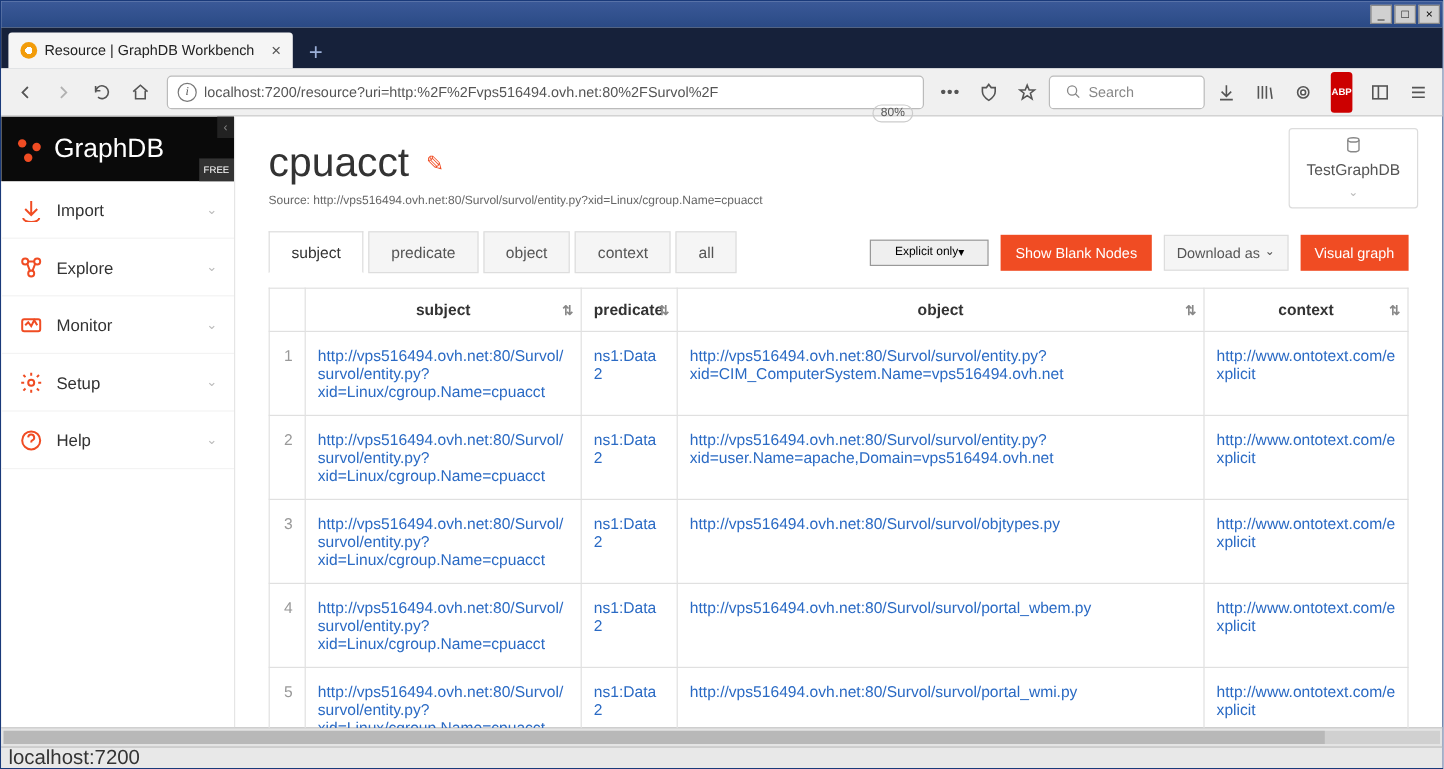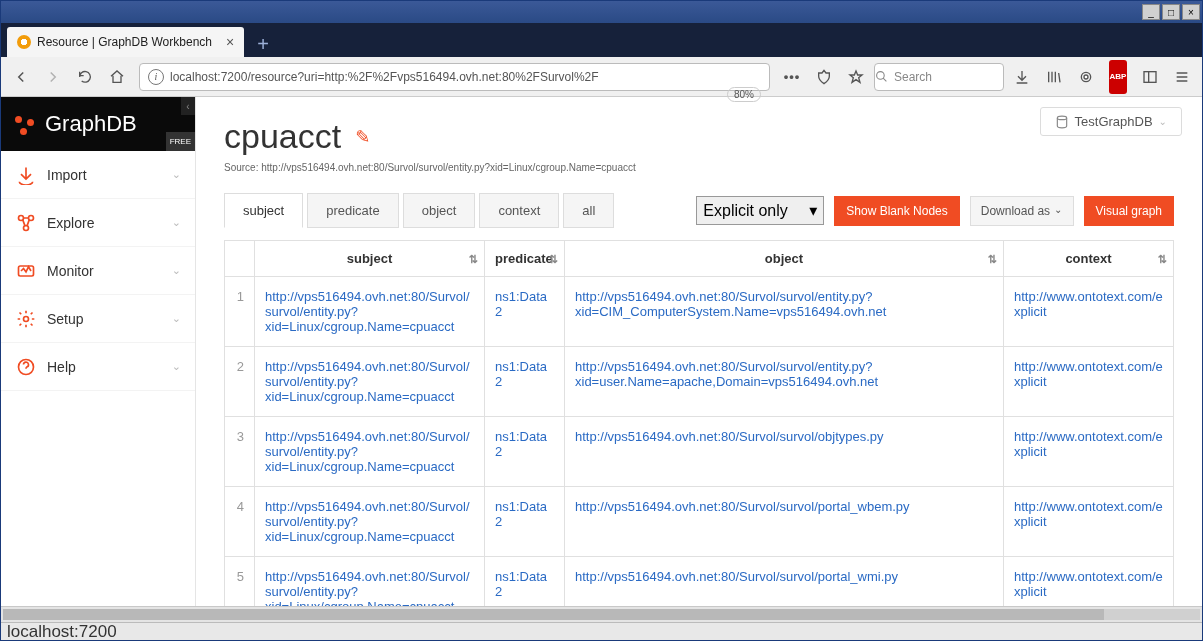--- a/index.html
+++ b/index.html
@@ -17,48 +17,48 @@
 .tab .close { margin-left: 14px; font-size: 14px; color: #555; cursor: pointer; }
 .newtab { width: 26px; height: 26px; color: #9cb0d8; display: flex; align-items: center; justify-content: center; font-size: 20px; margin-left: 6px; cursor: pointer; }
 
 
 .toolbar { height: 40px; background: #f0f0f0; display: flex; align-items: center; padding: 0 6px; border-bottom: 1px solid #ccc; gap: 4px; }
 .toolbtn { width: 28px; height: 28px; display: flex; align-items: center; justify-content: center; color: #444; cursor: pointer; border-radius: 3px; }
 .toolbtn svg { stroke: #555; fill: none; stroke-width: 2; }
 .urlbar { flex: 1; height: 28px; border: 1px solid #bbb; border-radius: 4px; background: #fff; display: flex; align-items: center; padding: 0 8px; font-size: 12px; color: #555; margin: 0 4px; }
 .urlbar .info { width: 16px; height: 16px; border: 1px solid #777; border-radius: 50%; display: flex; align-items: center; justify-content: center; font-size: 10px; margin-right: 6px; font-style: italic; font-family: serif; }
 .zoom { margin-left: auto; border: 1px solid #ccc; border-radius: 8px; padding: 1px 6px; font-size: 10px; margin-top: 36px; }
-.searchbar { width: 130px; height: 28px; border: 1px solid #bbb; border-radius: 4px; background: #fff; display: flex; align-items: center; padding: 0 0; color: #888; font-size: 12px; }
+.searchbar { width: 130px; height: 28px; border: 1px solid #bbb; border-radius: 4px; background: #fff; display: flex; align-items: center; padding: 0 13px; color: #888; font-size: 12px; }
 .abp { width: 18px; height: 34px; background: #c00; color: #fff; font-size: 8px; font-weight: bold; display: flex; align-items: center; justify-content: center; border-radius: 3px; }
 
 
 .appbody { flex: 1; display: flex; overflow: hidden; position: relative; }
 .sidebar { width: 195px; background: #fff; border-right: 1px solid #e5e5e5; position: relative; }
 .logo { background: #0a0a0a; color: #fff; height: 54px; display: flex; align-items: center; padding-left: 12px; font-size: 22px; font-weight: 400; position: relative; }
 .logo-dots { position: relative; width: 26px; height: 26px; margin-right: 6px; }
 .logo-dots::before { content: ''; position: absolute; width: 7px; height: 7px; background: #f04c23; border-radius: 50%; top: 5px; left: 2px; box-shadow: 12px 3px 0 #f04c23, 5px 12px 0 #f04c23; }
 .logo-free { position: absolute; right: 0; bottom: 0; background: #333; color: #fff; font-size: 8px; padding: 5px 4px; }
 .sidebar-collapse { position:absolute; top:0; right:0; width:14px; height:18px; background:#222; color:#888; font-size:10px; display:flex; align-items:center; justify-content:center;}
 .navitem { height: 48px; display: flex; align-items: center; padding: 0 14px; color: #333; font-size: 14px; cursor: pointer; border-bottom: 1px solid #f3f3f3; }
 .navitem .chev { margin-left: auto; color: #bbb; font-size: 11px; }
 .navicon { width: 22px; height: 22px; margin-right: 10px; display:flex; align-items:center; justify-content:center; }
 
 
 .main { flex: 1; overflow: auto; padding: 0; position: relative; }
-.repo-pill { position: absolute; top: 10px; right: 20px; border: 1px solid #dcdcdc; border-radius: 3px; padding: 6px 14px; font-size: 13px; color: #555; display: flex; align-items: center; gap: 6px; background:#fff; }
+.repo-pill { position: absolute; top: 10px; right: 20px; border: 1px solid #dcdcdc; border-radius: 3px; padding: 6px 14px; font-size: 13px; color: #555; display: flex; align-items: center; gap: 6px; background:#fff;flex-direction:column; }
 .page-title { font-size: 34px; font-weight: 400; color: #333; padding: 20px 0 6px 28px; display: flex; align-items: center; gap: 14px; }
 .edit-ic { color: #f04c23; font-size: 18px; }
 .source { color: #666; font-size: 10px; padding: 0 0 20px 28px; }
 
 .controls { display: flex; align-items: center; padding: 0 28px 12px 28px; gap: 0; }
 .tabs { display: flex; }
 .tabs .t { border: 1px solid #ddd; padding: 9px 18px; font-size: 13px; color: #555; background: #f5f5f5; cursor:pointer; margin-right:4px; }
 .tabs .t.active { background: #fff; border-bottom-color: #fff; color: #333; }
 .spacer { flex: 1; }
-.select { border: 1px solid #999; background: #efefef; padding: 4px 6px; font-size: 16px; width: 128px; display:flex; justify-content:space-between; align-items:center; }
+.select { border: 1px solid #999; background: #efefef; padding: 4px 6px; font-size: 10px; width: 99px; display:flex; justify-content:center; align-items:center; }
 .btn-red { background: #f04c23; color: #fff; border: none; padding: 8px 12px; font-size: 12px; margin-left: 10px; cursor:pointer; }
 .btn-light { background: #f5f5f5; color: #555; border: 1px solid #ddd; padding: 7px 10px; font-size: 12px; margin-left: 10px; display:flex; align-items:flex-start; gap:4px; cursor:pointer; }
 
 .tablewrap { padding: 0 28px; }
 table { width: 100%; border-collapse: collapse; table-layout: fixed; }
 th { border: 1px solid #e0e0e0; padding: 10px 10px; font-size: 13px; font-weight: 600; color: #333; text-align: center; position: relative; }
 th.left { text-align:left; }
 td { border: 1px solid #e0e0e0; padding: 12px 10px; font-size: 13px; vertical-align: top; word-wrap: break-word; }
 td.idx { color: #999; text-align: right; width: 26px; }
 td a, .linklike { color: #2a6ac4; text-decoration: none; }

